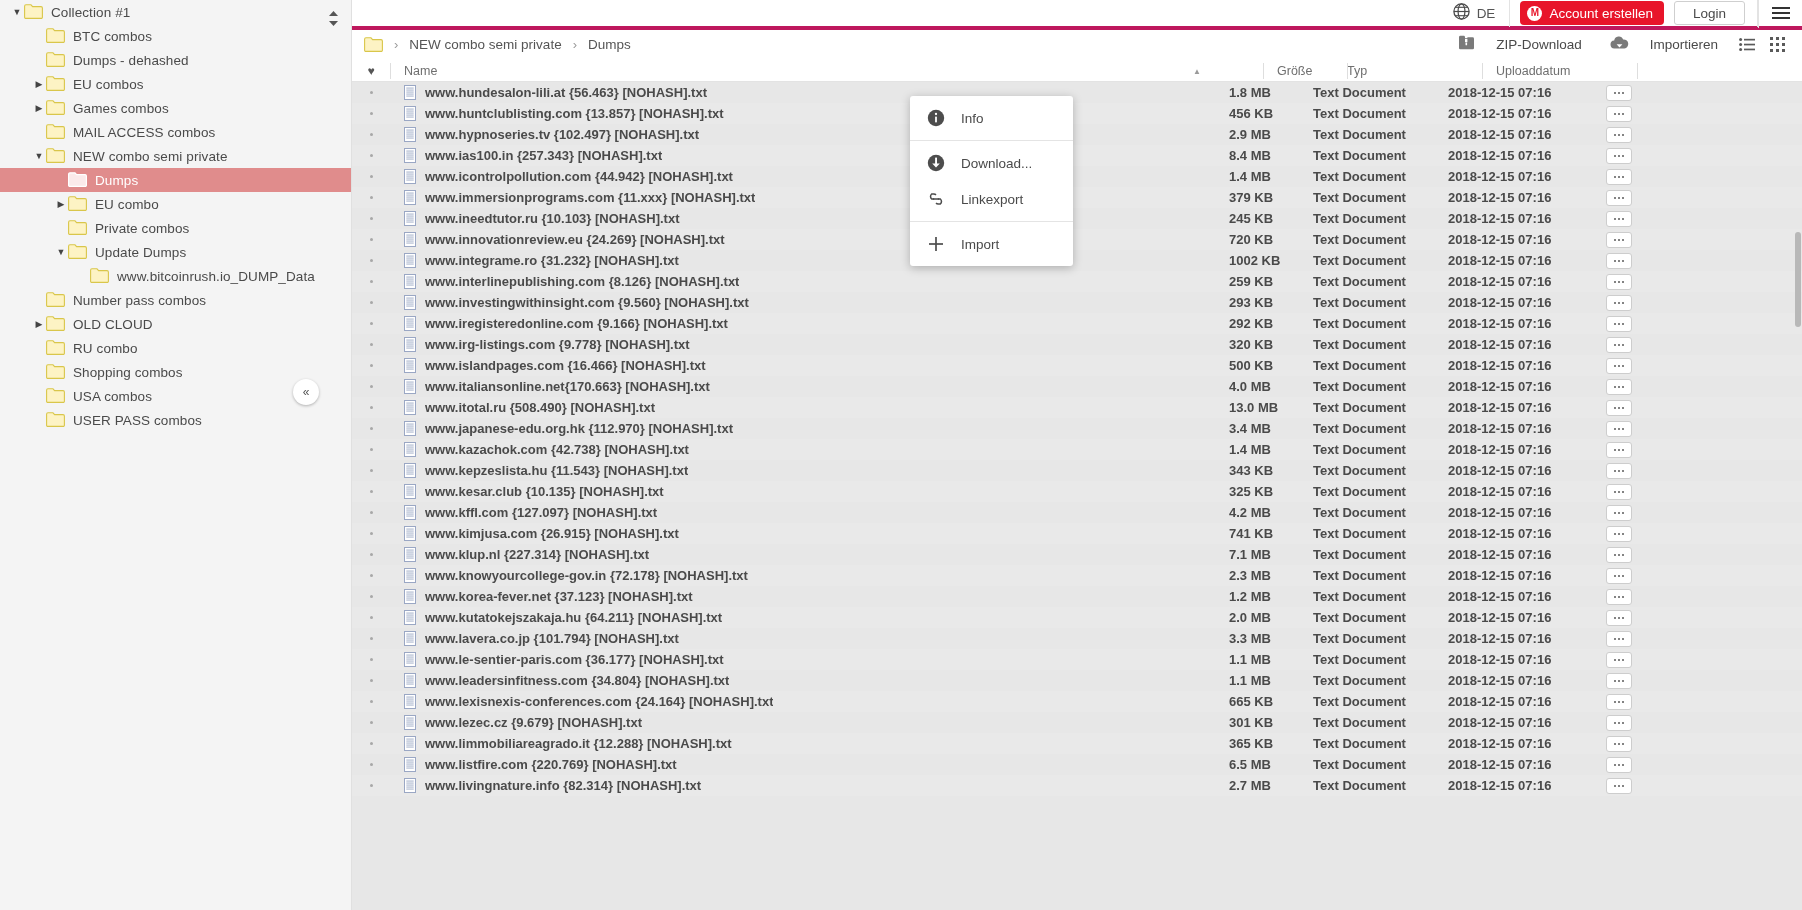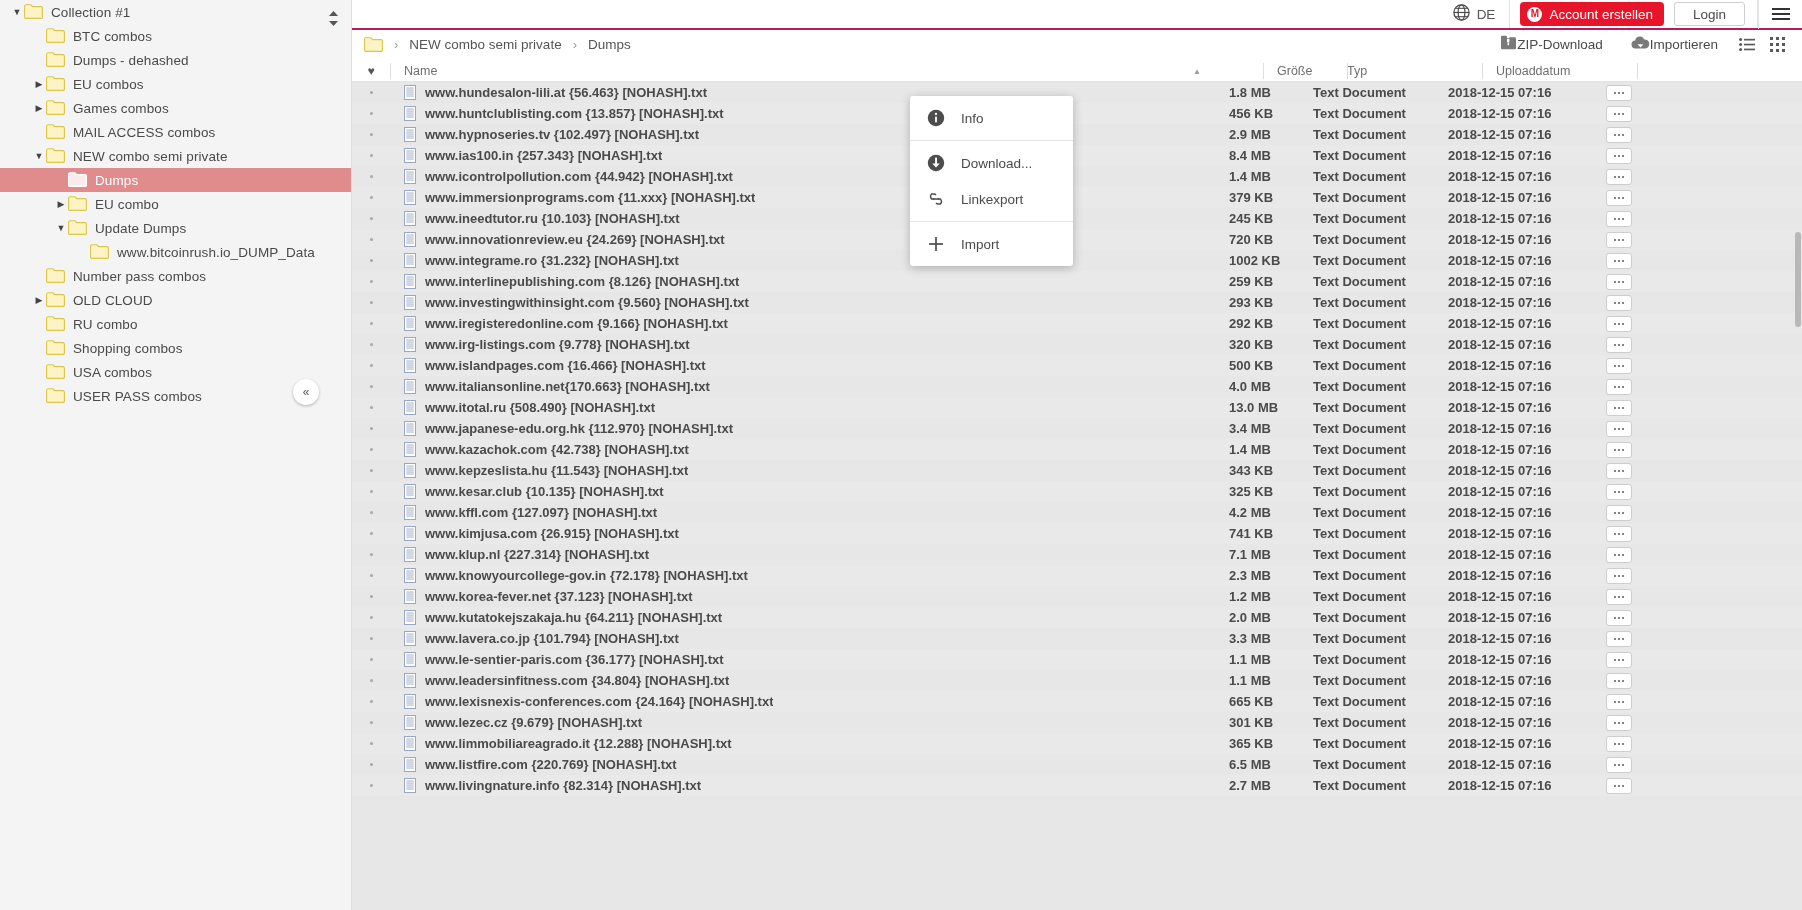--- a/index.html
+++ b/index.html
@@ -69,21 +69,21 @@
     z-index: 40;
   }
 
   
   #main { flex: 1 1 auto; display: flex; flex-direction: column; min-width: 0; position: relative; }
 
   
   #topbar {
     height: 30px; flex: 0 0 30px;
     background: #ffffff;
-    border-bottom: 2px solid #be185d;
+    border-bottom: 4px solid #be185d;
     display: flex; align-items: center; justify-content: flex-end;
     padding-right: 0px;
   }
   .tb-lang { display: flex; align-items: center; gap: 7px; padding: 0 14px 0 6px; cursor: pointer; }
   .tb-lang .lang-text { font-size: 13.5px; color: #555; }
   .tb-sep { width: 1px; height: 28px; background: #e3e3e3; }
   #btn-register {
     display: flex; align-items: center; gap: 7px;
     background: #e8152a; color: #fff;
     height: 24px; border-radius: 4px;
@@ -124,21 +124,21 @@
     border-bottom: 1px solid #ffffff;
   }
   #breadcrumb { display: flex; align-items: center; gap: 0; }
   #breadcrumb .crumb {
     font-size: 13.5px; color: #555; cursor: pointer; padding: 0 2px;
     white-space: nowrap;
   }
   #breadcrumb .chev { color: #9b9b9b; font-size: 13px; padding: 0 9px; }
   #actionbar .spacer { flex: 1 1 auto; }
   .act-btn {
-    display: flex; align-items: center; gap: 0;
+    display: flex; align-items: center; gap: 21px;
     font-size: 13.5px; color: #4a4a4a;
     padding: 0 14px; height: 28px; cursor: pointer;
     white-space: nowrap;
   }
   .view-btn { width: 30px; height: 28px; display: flex; align-items: center; justify-content: center; cursor: pointer; }
 
   
   #table-head {
     height: 22px; flex: 0 0 22px;
     background: #ffffff;
@@ -325,20 +325,30 @@
           <span class="twisty">▶</span>
           <span class="folder-icon">
             <svg width="19" height="15" viewBox="0 0 19 15">
               <path d="M0.6 2.2 a1.4 1.4 0 0 1 1.4-1.4 h5 l1.6 1.8 h8.4 a1.4 1.4 0 0 1 1.4 1.4 v9.2 a1.2 1.2 0 0 1 -1.2 1.2 h-15.4 a1.2 1.2 0 0 1 -1.2 -1.2 z" fill="#fdf3c4" stroke="#d9c64a" stroke-width="1.1"></path>
             </svg>
           </span>
           <span class="tree-label">EU combo</span>
         </div>
         <div class="tree-row">
           <span style="flex: 0 0 54px;"></span>
+          <span class="twisty empty"></span>
+          <span class="folder-icon">
+            <svg width="19" height="15" viewBox="0 0 19 15">
+              <path d="M0.6 2.2 a1.4 1.4 0 0 1 1.4-1.4 h5 l1.6 1.8 h8.4 a1.4 1.4 0 0 1 1.4 1.4 v9.2 a1.2 1.2 0 0 1 -1.2 1.2 h-15.4 a1.2 1.2 0 0 1 -1.2 -1.2 z" fill="#fdf3c4" stroke="#d9c64a" stroke-width="1.1"></path>
+            </svg>
+          </span>
+          <span class="tree-label">Private combos</span>
+        </div>
+        <div class="tree-row">
+          <span style="flex: 0 0 54px;"></span>
           <span class="twisty">▼</span>
           <span class="folder-icon">
             <svg width="19" height="15" viewBox="0 0 19 15">
               <path d="M0.6 2.2 a1.4 1.4 0 0 1 1.4-1.4 h5 l1.6 1.8 h8.4 a1.4 1.4 0 0 1 1.4 1.4 v9.2 a1.2 1.2 0 0 1 -1.2 1.2 h-15.4 a1.2 1.2 0 0 1 -1.2 -1.2 z" fill="#fdf3c4" stroke="#d9c64a" stroke-width="1.1"></path>
             </svg>
           </span>
           <span class="tree-label">Update Dumps</span>
         </div>
         <div class="tree-row">
           <span style="flex: 0 0 76px;"></span>

